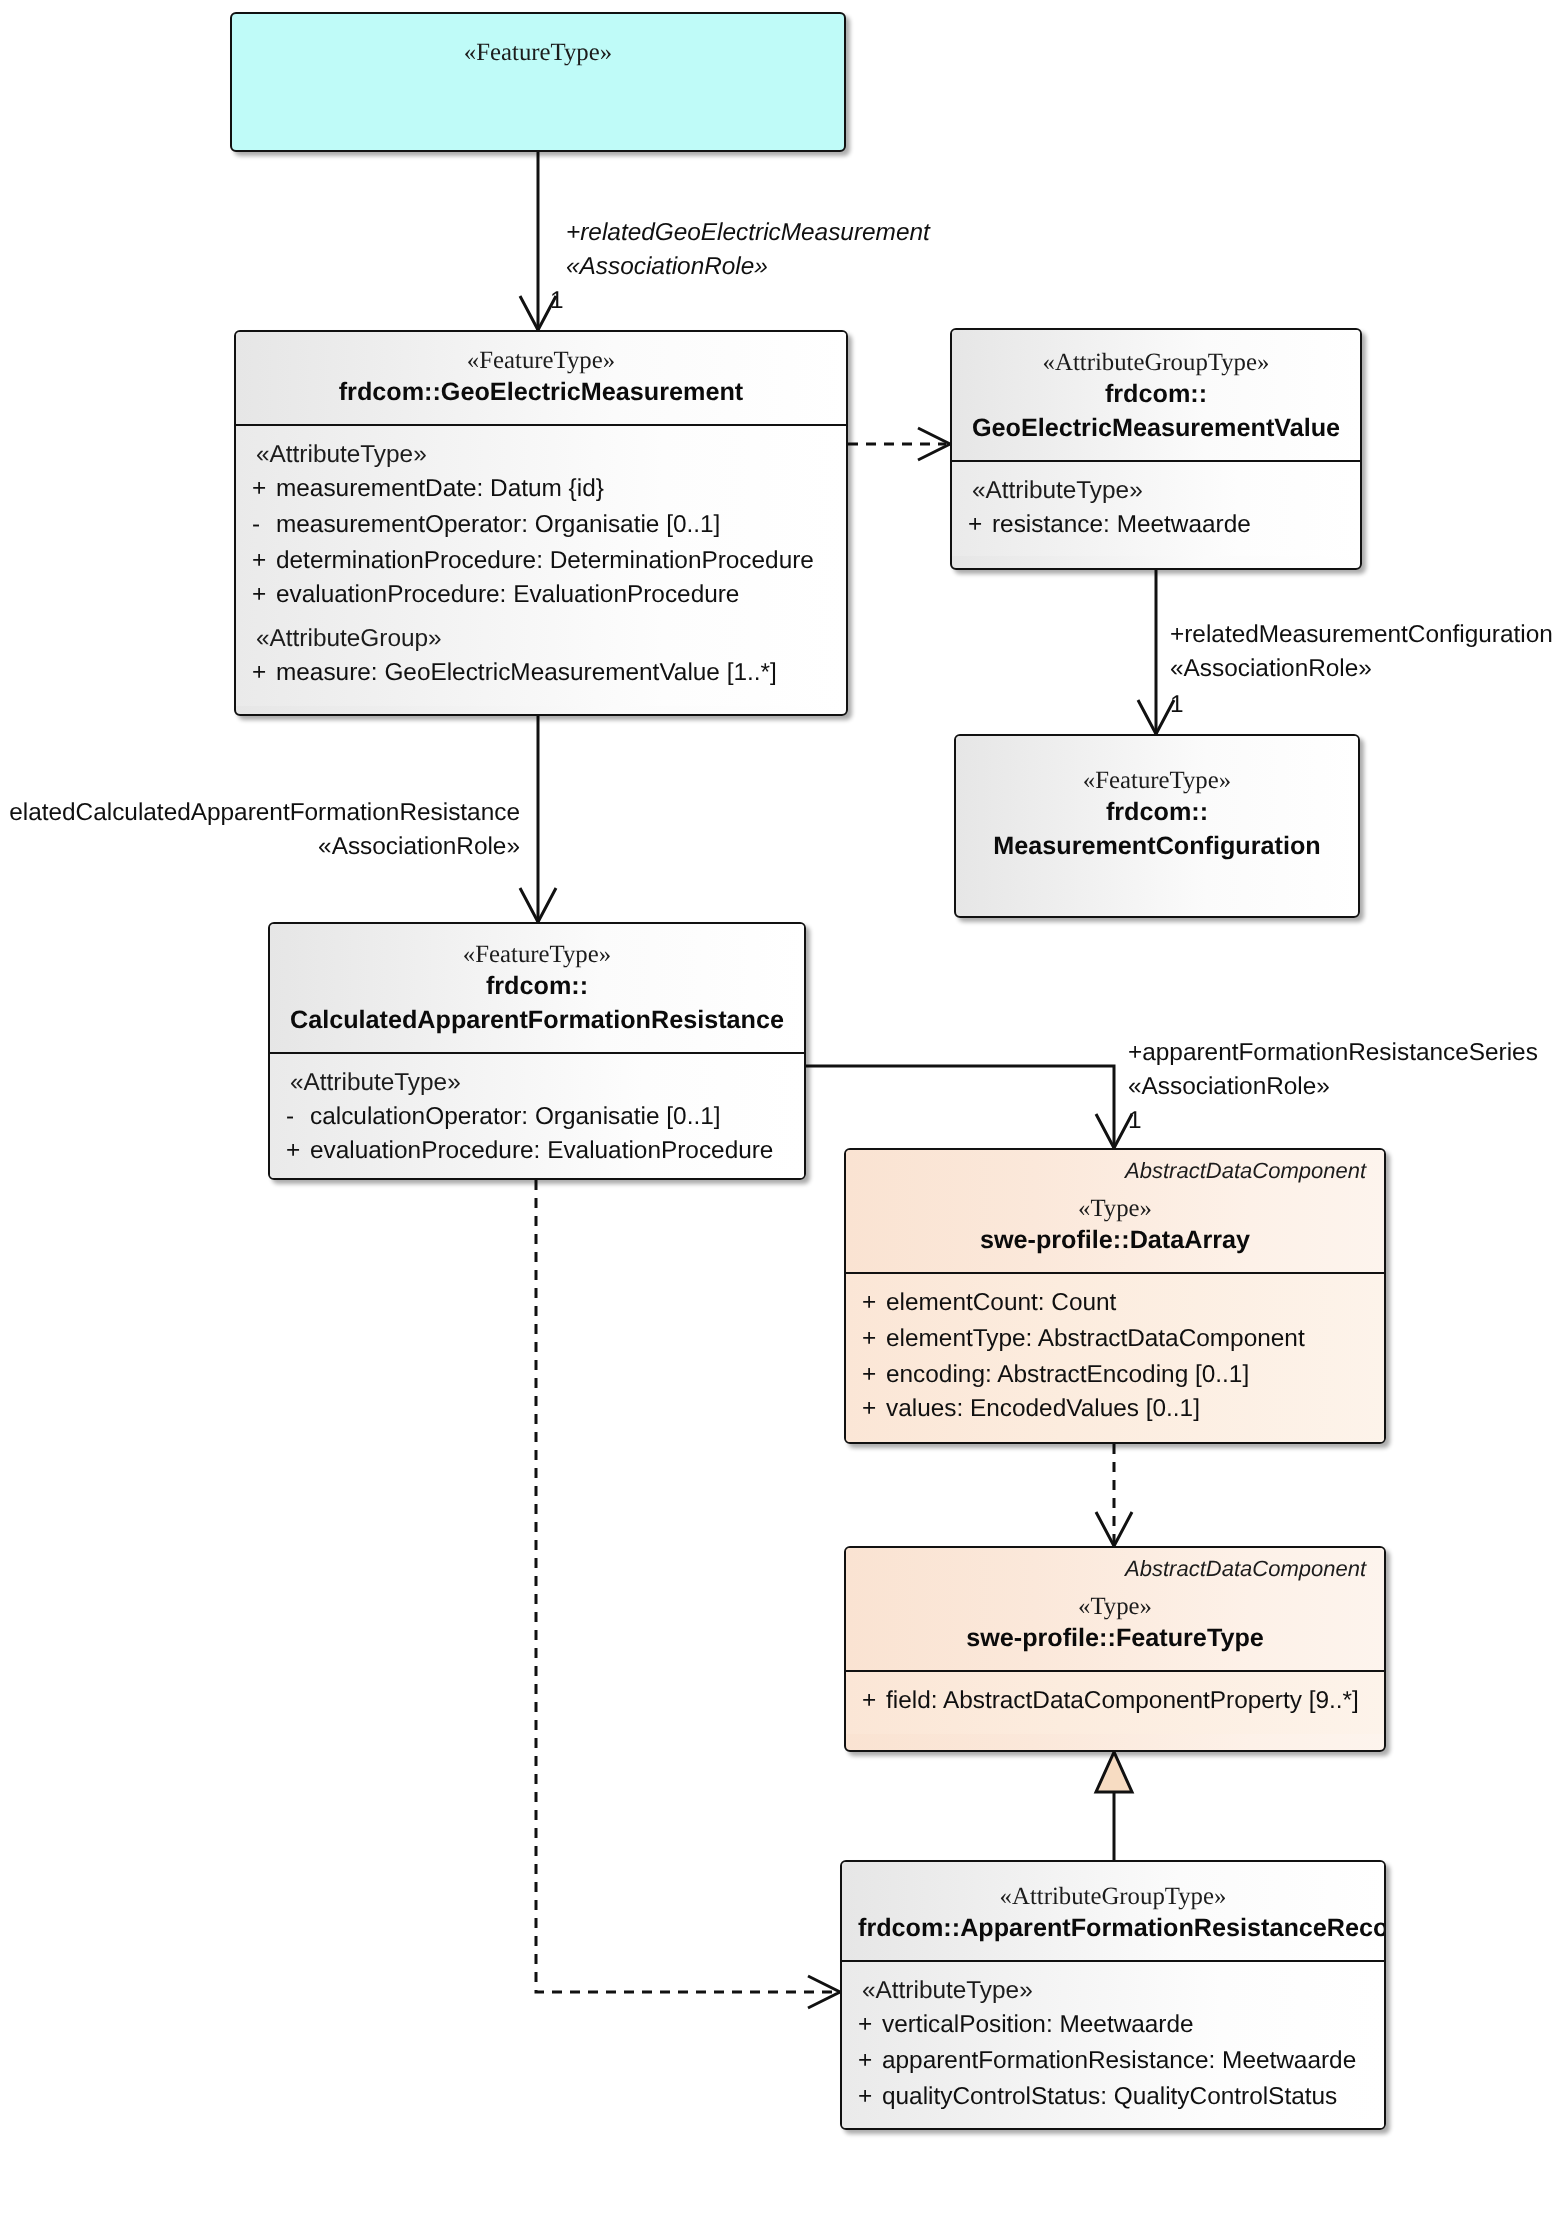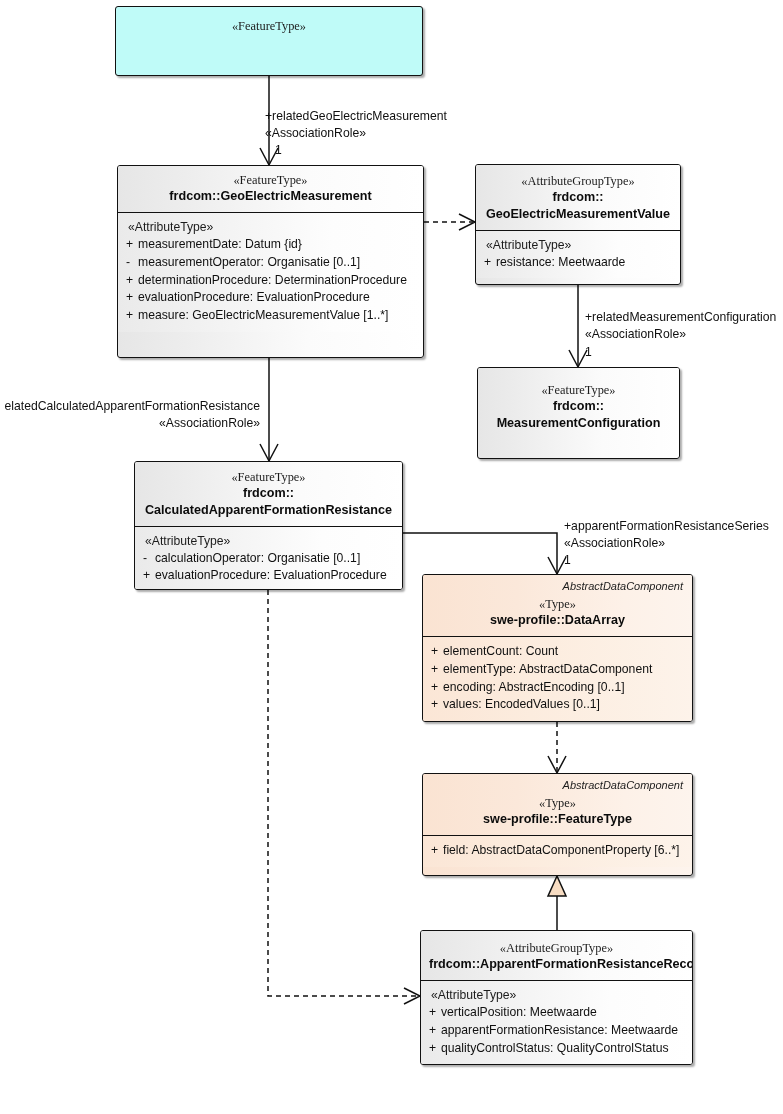--- a/index.html
+++ b/index.html
@@ -152,21 +152,21 @@
       <polyline points="404,988 420,996 404,1004"></polyline>
     </g>
   </svg>
 
   <div class="uml fill-cyan" style="left:115px; top:6px; width:308px; height:70px;">
     <div class="hdr" style="padding-top:11px;">
       <div class="stereo">«FeatureType»</div>
     </div>
   </div>
 
-  <div class="lbl" style="left:265px; top:108px;">
+  <div class="lbl" style="left:283px; top:108px;font-style:italic;">
     <div>+relatedGeoElectricMeasurement</div>
     <div>«AssociationRole»</div>
   </div>
   <div class="mult" style="left:275px; top:143px;">1</div>
 
   <div class="uml fill-gray" style="left:117px; top:165px; width:307px; height:193px;">
     <div class="hdr fill-gray">
       <div class="stereo">«FeatureType»</div>
       <div class="cname">frdcom::GeoElectricMeasurement</div>
     </div>
@@ -182,20 +182,21 @@
         <span class="txt">measurementOperator: Organisatie [0..1]</span>
       </div>
       <div class="attr">
         <span class="vis">+</span>
         <span class="txt">determinationProcedure: DeterminationProcedure</span>
       </div>
       <div class="attr">
         <span class="vis">+</span>
         <span class="txt">evaluationProcedure: EvaluationProcedure</span>
       </div>
+      <div class="grp" style="padding-top:5px;">«AttributeGroup»</div>
       <div class="attr">
         <span class="vis">+</span>
         <span class="txt">measure: GeoElectricMeasurementValue [1..*]</span>
       </div>
     </div>
   </div>
 
   <div class="uml fill-gray" style="left:475px; top:164px; width:206px; height:121px;">
     <div class="hdr fill-gray" style="padding-top:8px;">
       <div class="stereo">«AttributeGroupType»</div>
@@ -292,21 +293,21 @@
       <div class="abstract-tag">AbstractDataComponent</div>
       <div class="hdr" style="padding-top:2px;">
         <div class="stereo">«Type»</div>
         <div class="cname">swe-profile::FeatureType</div>
       </div>
     </div>
     <div class="sep"></div>
     <div class="body fill-peach-body">
       <div class="attr">
         <span class="vis">+</span>
-        <span class="txt">field: AbstractDataComponentProperty [6..*]</span>
+        <span class="txt">field: AbstractDataComponentProperty [9..*]</span>
       </div>
     </div>
   </div>
 
   <div class="uml fill-gray" style="left:420px; top:930px; width:273px; height:135px;">
     <div class="hdr fill-gray" style="padding-top:9px;">
       <div class="stereo">«AttributeGroupType»</div>
       <div class="cname">frdcom::ApparentFormationResistanceRecord</div>
     </div>
     <div class="sep"></div>

